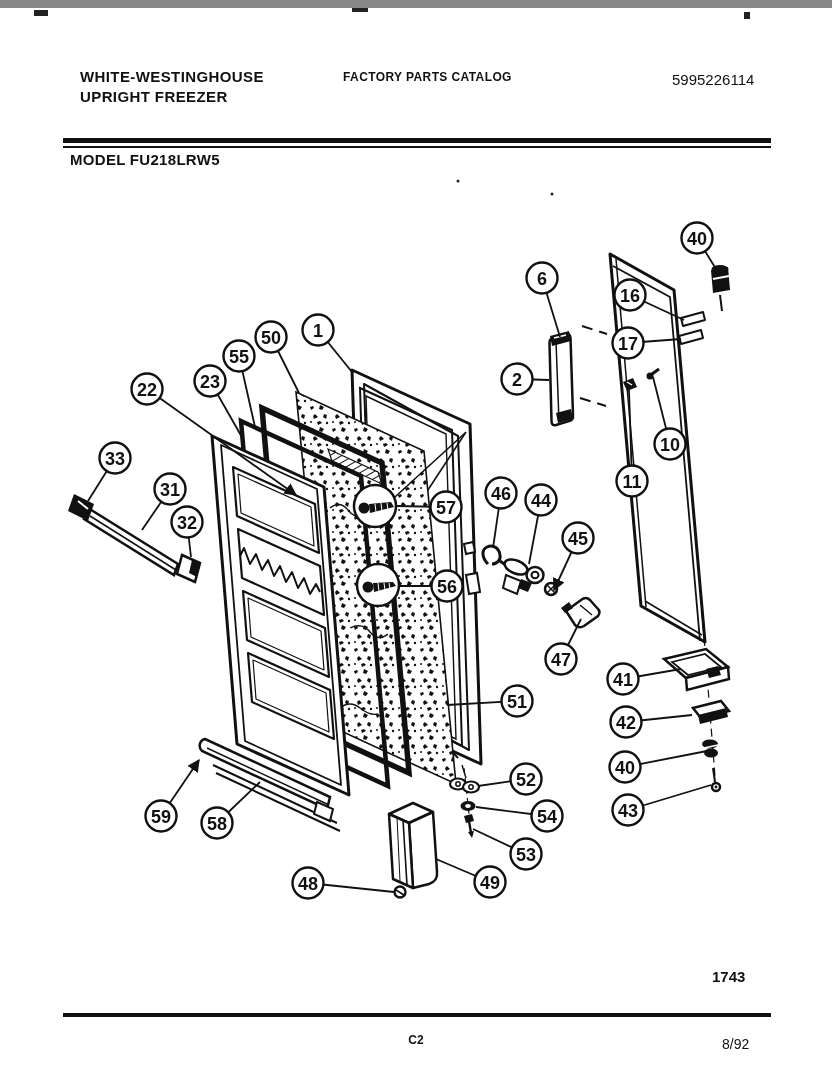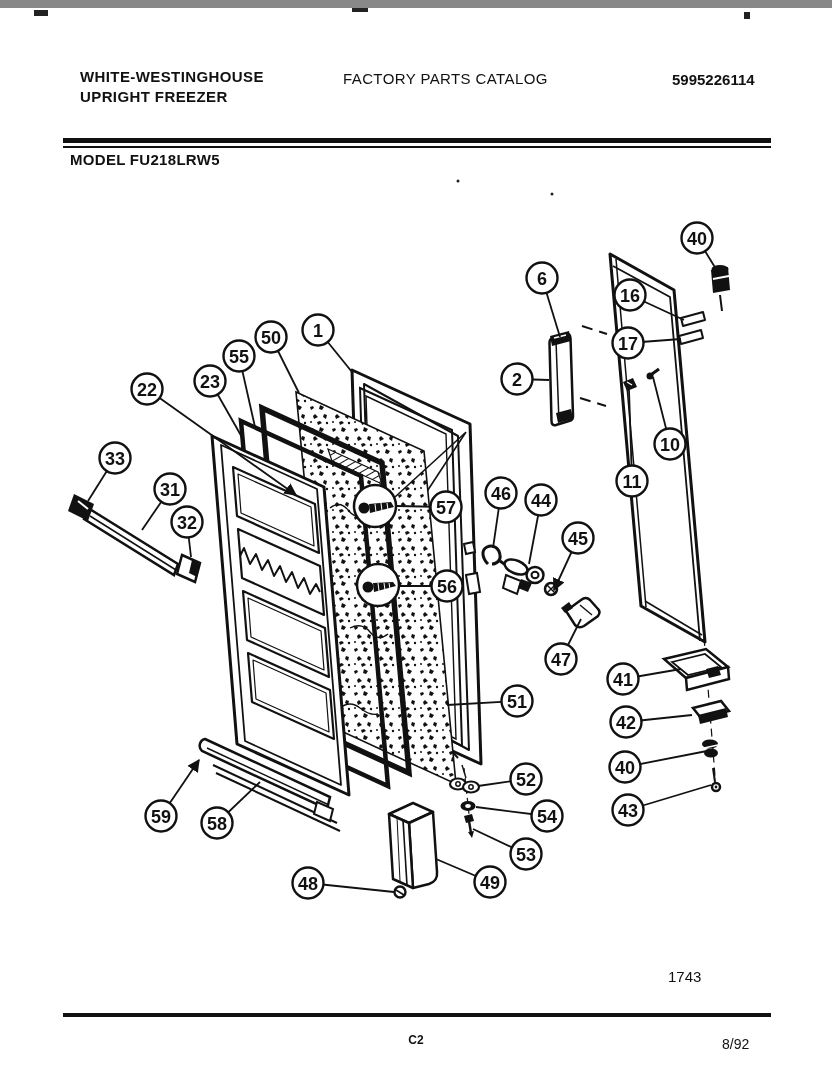--- a/index.html
+++ b/index.html
@@ -1,27 +1,27 @@
 <!DOCTYPE html>
 <html><head>
 <meta charset="utf-8">
 <style>
   html,body{margin:0;padding:0;background:#888;}
   .page{position:relative;width:832px;height:1077px;background:#ffffff;margin:8px auto;
         font-family:"Liberation Sans", sans-serif;color:#111;overflow:hidden;}
   .abs{position:absolute;white-space:nowrap;}
   .brand{left:80px;font-size:15px;font-weight:bold;letter-spacing:.4px;}
   .brand1{top:60px;} .brand2{top:80px;text-align:center;}
-  .ctitle{left:343px;top:62px;font-size:15px;font-weight:normal;letter-spacing:.4px;}
-  .pubnum{left:672px;top:63px;font-size:15px;font-weight:bold;}
+  .ctitle{left:343px;top:62px;font-size:12px;font-weight:bold;letter-spacing:.4px;}
+  .pubnum{left:672px;top:63px;font-size:15px;font-weight:normal;}
   .model{left:70px;top:143px;font-size:15px;font-weight:bold;letter-spacing:.3px;}
   .rule-top{position:absolute;left:63px;top:130px;width:708px;height:3px;
             border-top:5px solid #111;border-bottom:2px solid #111;}
   .rule-bottom{position:absolute;left:63px;top:1005px;width:708px;height:4px;background:#111;}
-  .fignum{left:668px;top:960px;font-size:15px;font-weight:400;text-align:center;}
+  .fignum{left:712px;top:960px;font-size:15px;font-weight:700;text-align:center;}
   .pagecode{left:0;right:0;top:1025px;text-align:center;font-size:12px;font-weight:bold;}
   .datecode{left:722px;top:1028px;font-size:14px;font-weight:normal;}
   svg{position:absolute;left:0;top:0;}
   .ink{stroke:#111;fill:none;}
   .wht{fill:#fff;stroke:#111;}
   .blk{fill:#111;stroke:none;}
   .balloon{fill:#fff;stroke:#111;stroke-width:2.4;}
   .balloon-num{font-family:"Liberation Sans",sans-serif;font-size:18px;font-weight:bold;
                fill:#111;text-anchor:middle;dominant-baseline:central;}
   .leader{stroke:#111;stroke-width:1.8;fill:none;}

